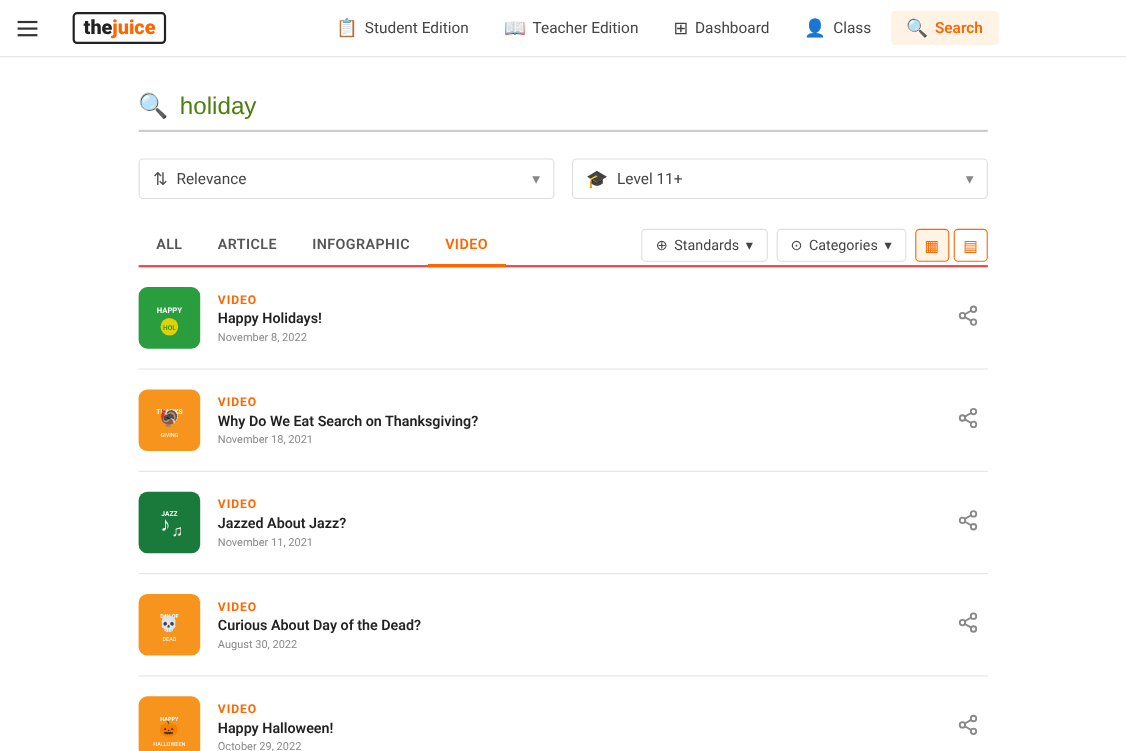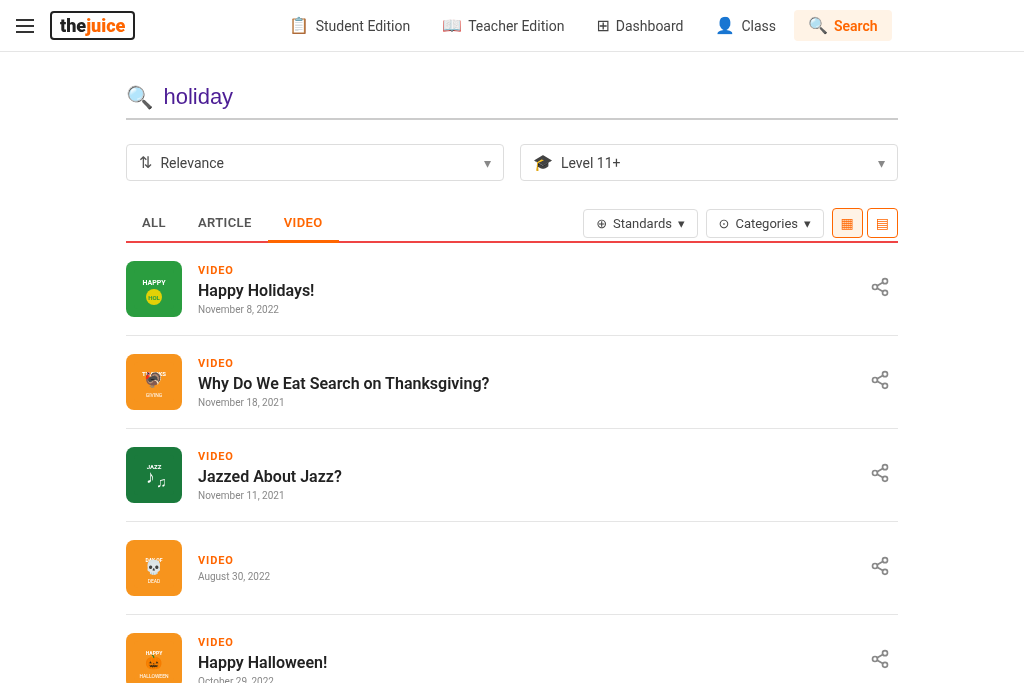--- a/index.html
+++ b/index.html
@@ -5,21 +5,21 @@
     * { box-sizing: border-box; margin: 0; padding: 0; }
     body { font-family: -apple-system, BlinkMacSystemFont, 'Segoe UI', Roboto, sans-serif; background: #fff; color: #333; font-size: 14px; }
 
     
     .navbar {
       display: flex;
       align-items: center;
       height: 52px;
       border-bottom: 1px solid #e5e5e5;
       padding: 0 16px;
-      gap: 8px;
+      gap: 24px;
     }
     .nav-logo {
       font-weight: 900;
       font-size: 18px;
       color: #222;
       border: 2px solid #222;
       padding: 2px 8px;
       border-radius: 4px;
       margin-right: 16px;
       white-space: nowrap;
@@ -188,21 +188,21 @@
       min-width: 0;
     }
     .result-type {
       font-size: 11px;
       font-weight: 700;
       color: #f60;
       letter-spacing: 0.08em;
       margin-bottom: 4px;
     }
     .result-title {
-      font-size: 16px;
+      font-size: 13px;
       font-weight: 600;
       color: #222;
       margin-bottom: 4px;
     }
     .result-date {
       font-size: 10px;
       color: #888;
     }
     .share-btn {
       background: none;
@@ -255,39 +255,40 @@
       <span class="nav-icon">🔍</span>
       <span>Search</span>
     </div>
   </div>
 </nav>
 
 <main class="main">
 
   <div class="search-bar">
     <span class="search-icon-svg" style="color:#f60; font-size:22px; margin-right:10px;">🔍</span>
-    <input class="search-input" type="text" value="holiday" style="font-size: 22px; border: none; outline: none; width: 100%; color: #4c1d95;">
+    <input class="search-input" type="text" value="holiday" style="font-size: 22px; border: none; outline: none; width: 100%; color: #4d7c0f;">
   </div>
 
   <div class="filters-row">
     <div class="filter-select">
       <span class="filter-icon" style="font-size:16px;">⇅</span>
       <span>Relevance</span>
       <span class="chevron">▾</span>
     </div>
     <div class="filter-select">
       <span class="filter-icon" style="font-size:16px;">🎓</span>
       <span>Level 11+</span>
       <span class="chevron">▾</span>
     </div>
   </div>
 
   <div class="tabs-row">
     <div class="tab-item">ALL</div>
     <div class="tab-item">ARTICLE</div>
+    <div class="tab-item">INFOGRAPHIC</div>
     <div class="tab-item active">VIDEO</div>
     <div class="tabs-spacer"></div>
     <div class="filter-btn">
       <span>⊕</span>
       <span>Standards</span>
       <span>▾</span>
     </div>
     <div class="filter-btn">
       <span>⊙</span>
       <span>Categories</span>
@@ -392,20 +393,21 @@
           <svg width="40" height="40" viewBox="0 0 40 40">
             <rect width="40" height="40" fill="#f7941d" rx="4"></rect>
             <text x="20" y="14" text-anchor="middle" fill="white" font-size="5" font-weight="bold">DAY OF</text>
             <text x="20" y="24" text-anchor="middle" fill="white" font-size="14">💀</text>
             <text x="20" y="35" text-anchor="middle" fill="white" font-size="5">DEAD</text>
           </svg>
         </div>
       </div>
       <div class="result-info">
         <div class="result-type">VIDEO</div>
+        <div class="result-title">Curious About Day of the Dead?</div>
         <div class="result-date">August 30, 2022</div>
       </div>
       <button class="share-btn">
         <svg width="20" height="20" viewBox="0 0 24 24" fill="none" stroke="currentColor" stroke-width="2" stroke-linecap="round" stroke-linejoin="round">
           <circle cx="18" cy="5" r="3"></circle>
             <circle cx="6" cy="12" r="3"></circle>
             <circle cx="18" cy="19" r="3"></circle>
           <line x1="8.59" y1="13.51" x2="15.42" y2="17.49"></line>
             <line x1="15.41" y1="6.51" x2="8.59" y2="10.49"></line>
         </svg>

